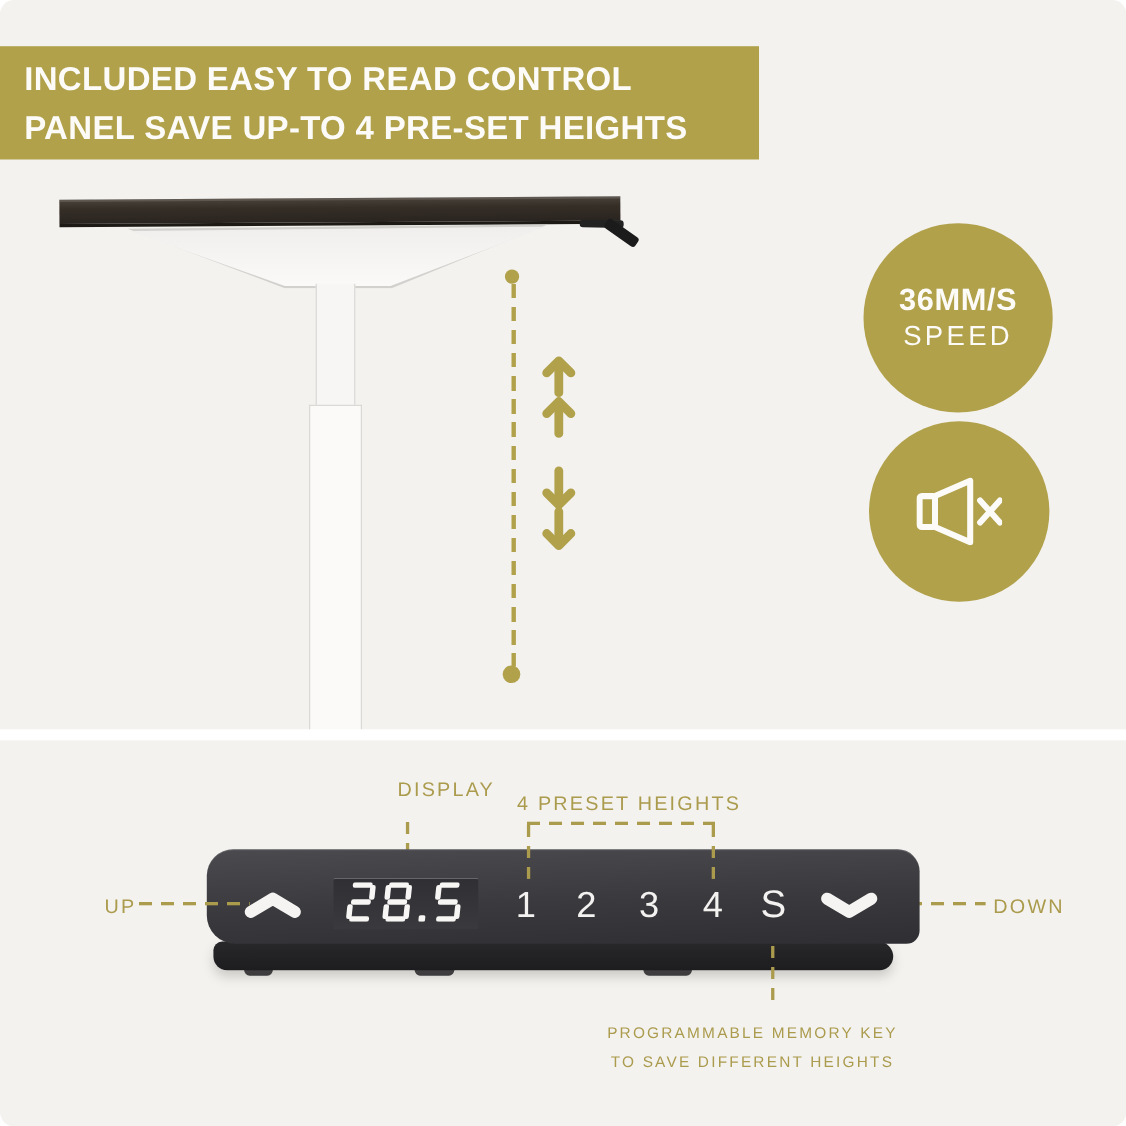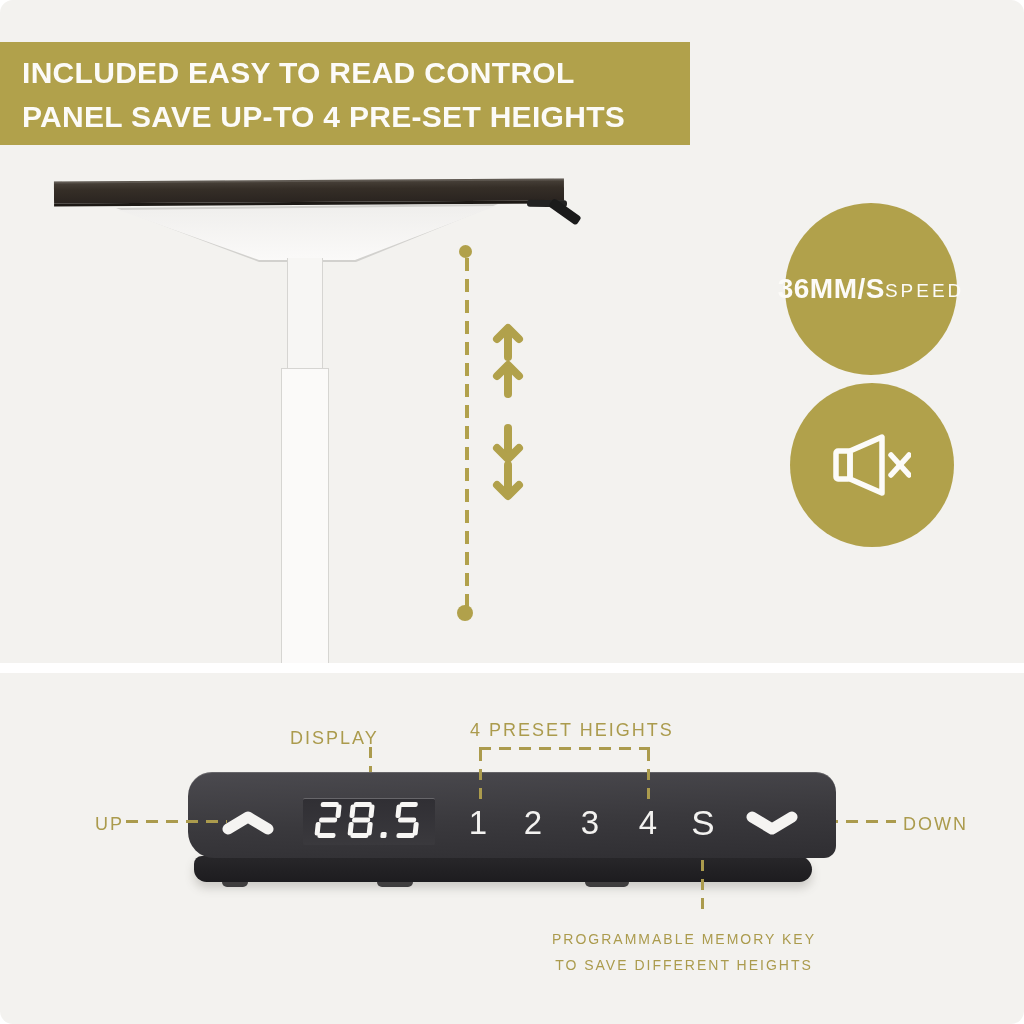--- a/index.html
+++ b/index.html
@@ -42,32 +42,32 @@
 
   
   .range-line{left:465px;top:258px;width:4px;height:348px;
     background:repeating-linear-gradient(to bottom,var(--gold) 0 13px,transparent 13px 21px);}
   .dot{background:var(--gold);border-radius:50%;}
   .dot-top{left:459px;top:245px;width:13px;height:13px;}
   .dot-bottom{left:457px;top:605px;width:16px;height:16px;}
 
   
   .circle{border-radius:50%;background:var(--gold);color:var(--light);
-    display:flex;align-items:center;justify-content:center;text-align:center;}
+    display:flex;flex-direction:column;align-items:center;justify-content:center;text-align:center;}
   .circle-speed{left:785px;top:203px;width:172px;height:172px;}
   .speed-value{font-weight:800;font-size:28px;letter-spacing:.5px;}
-  .speed-label{font-size:19px;letter-spacing:3px;margin-top:3px;font-weight:400;}
+  .speed-label{font-size:25px;letter-spacing:3px;margin-top:3px;font-weight:400;}
   .circle-quiet{left:790px;top:383px;width:164px;height:164px;}
 
   
   .divider{left:0;top:663px;width:1024px;height:10px;background:#ffffff;}
 
   
   .lbl{color:var(--gold-label);font-size:18px;letter-spacing:2px;line-height:28px;white-space:nowrap;}
-  .lbl-display{left:290px;top:724px;width:160px;text-align:left;}
+  .lbl-display{left:290px;top:704px;width:160px;text-align:right;}
   .lbl-presets{left:470px;top:716px;width:200px;text-align:center;}
   .lbl-up{left:83px;top:810px;margin-left:12px;}
   .lbl-down{left:903px;top:810px;}
   .lbl-memory{left:508px;top:926px;width:352px;text-align:center;font-size:14px;line-height:26px;}
 
   
   .dash-v{width:3px;background:repeating-linear-gradient(to bottom,var(--gold-label) 0 11px,transparent 11px 19px);}
   .dash-h{height:3px;background:repeating-linear-gradient(to right,var(--gold-label) 0 12px,transparent 12px 20px);}
   .dash-display{left:369px;top:747px;height:50px;}
   .dash-bracket-h{left:479px;top:747px;width:171px;}

